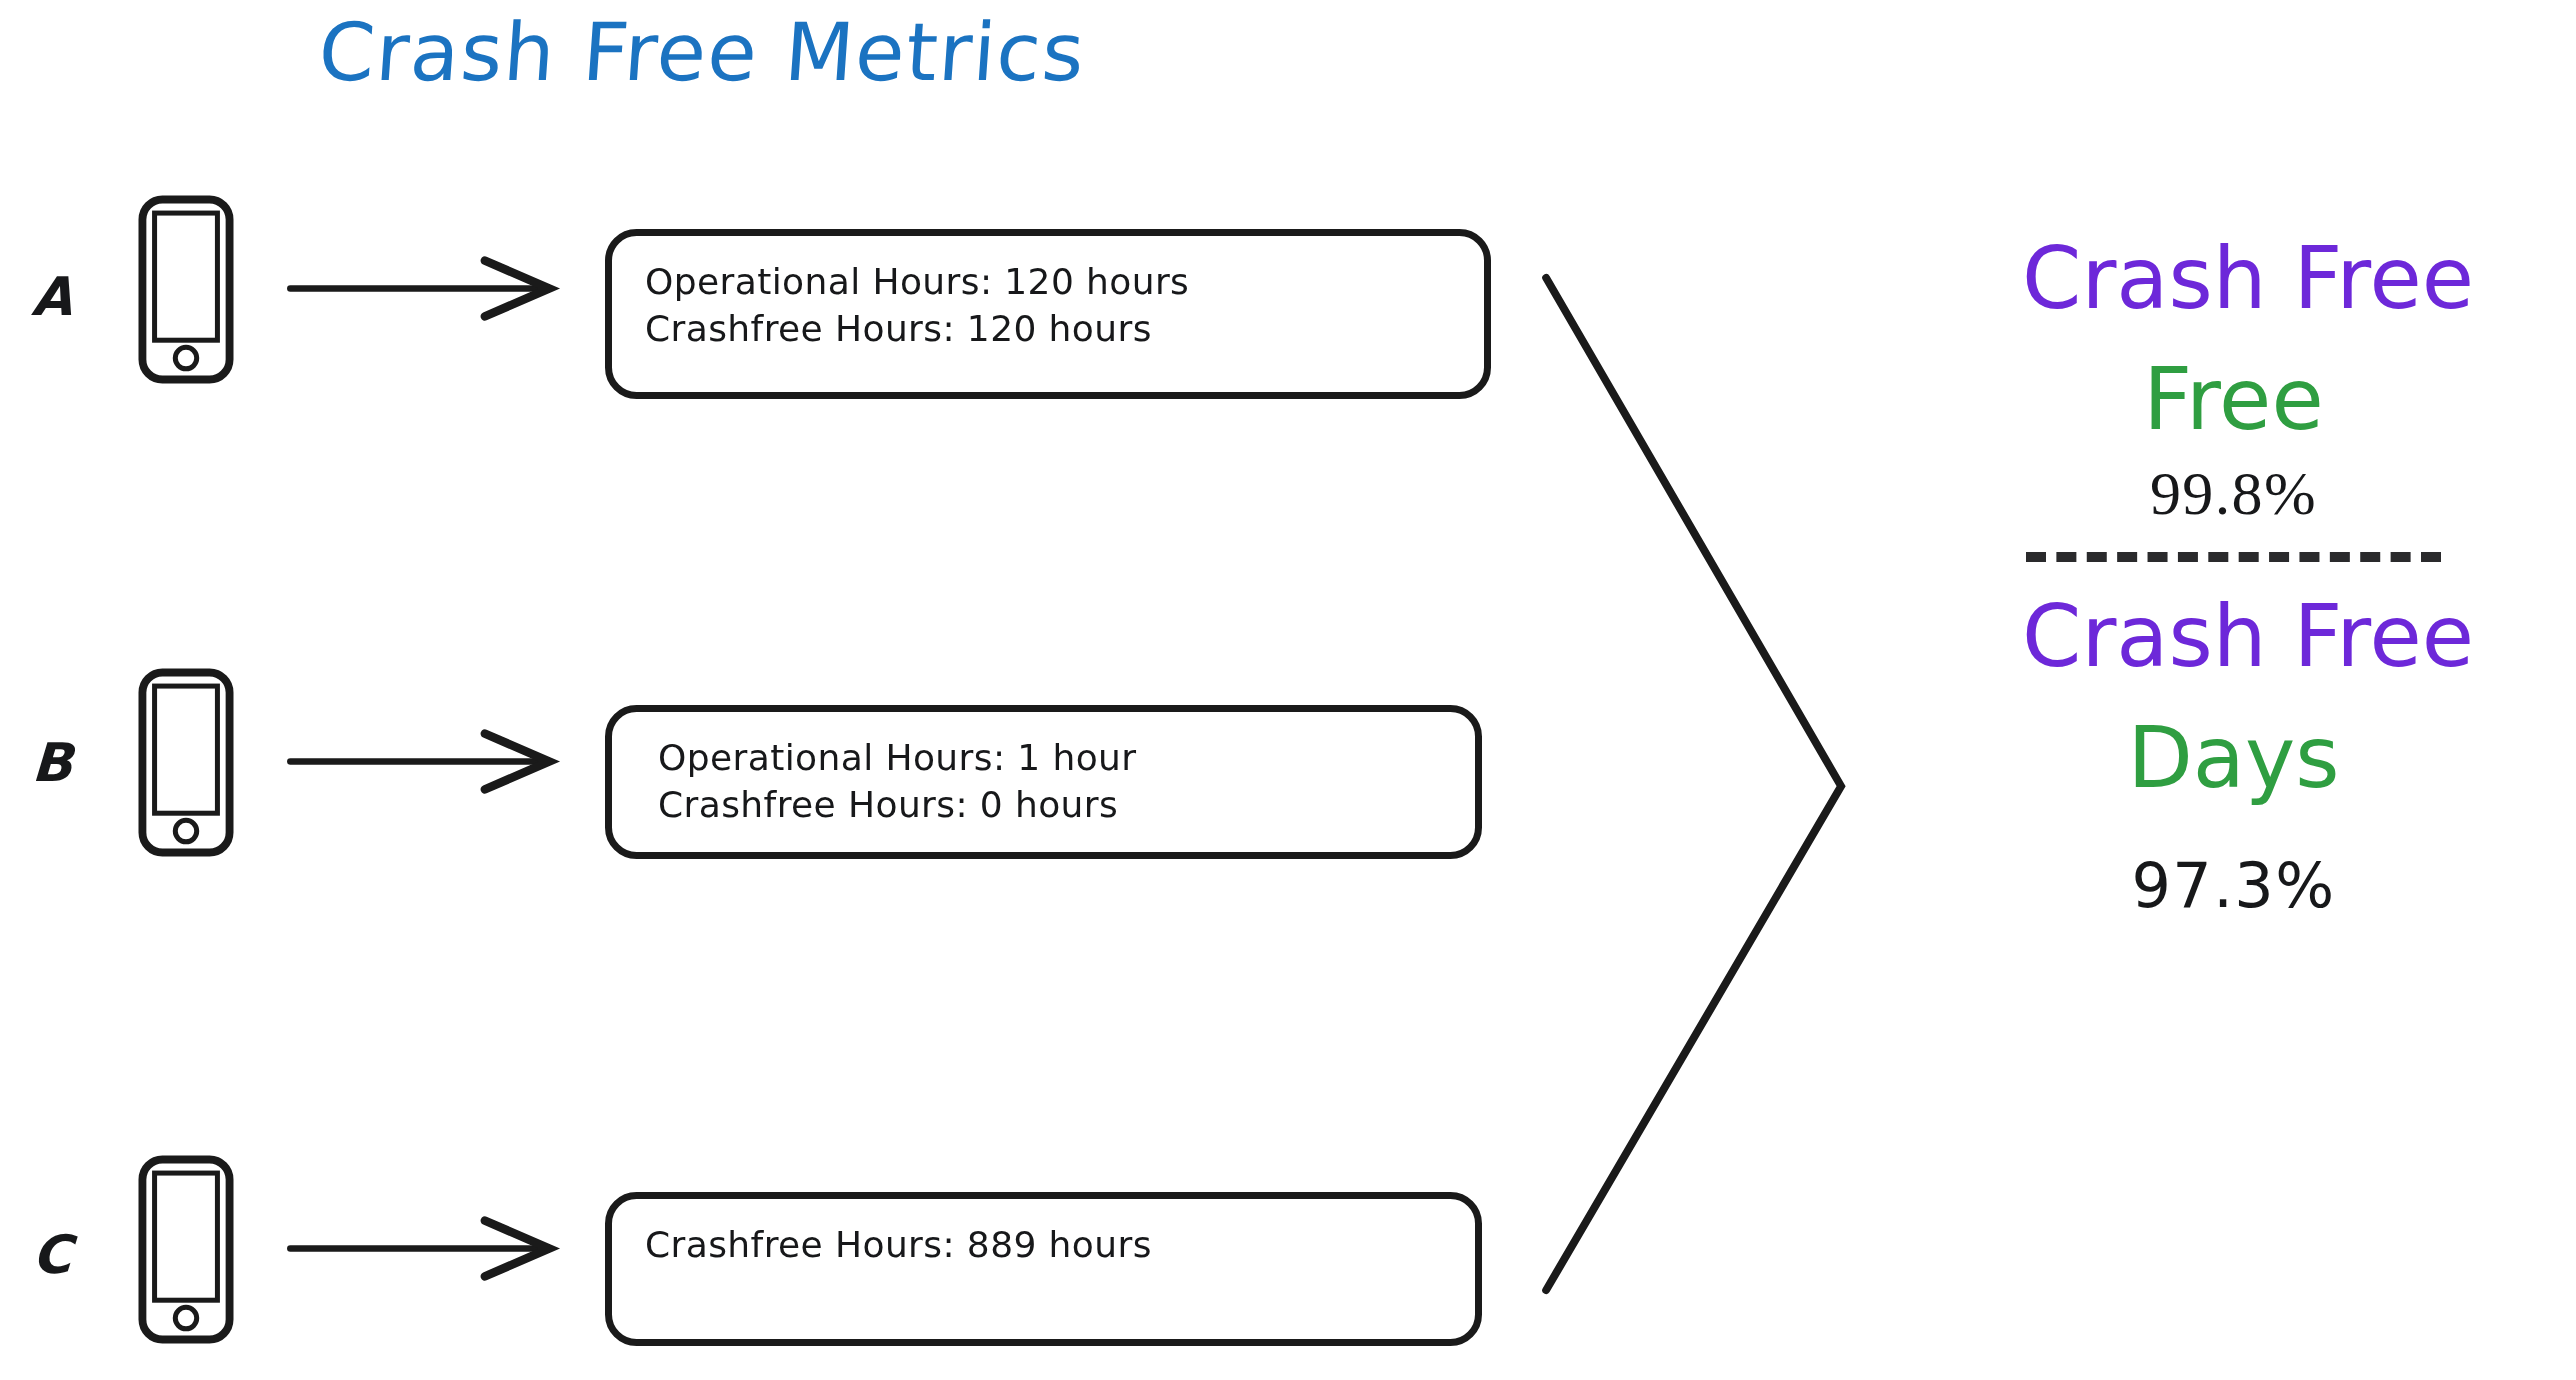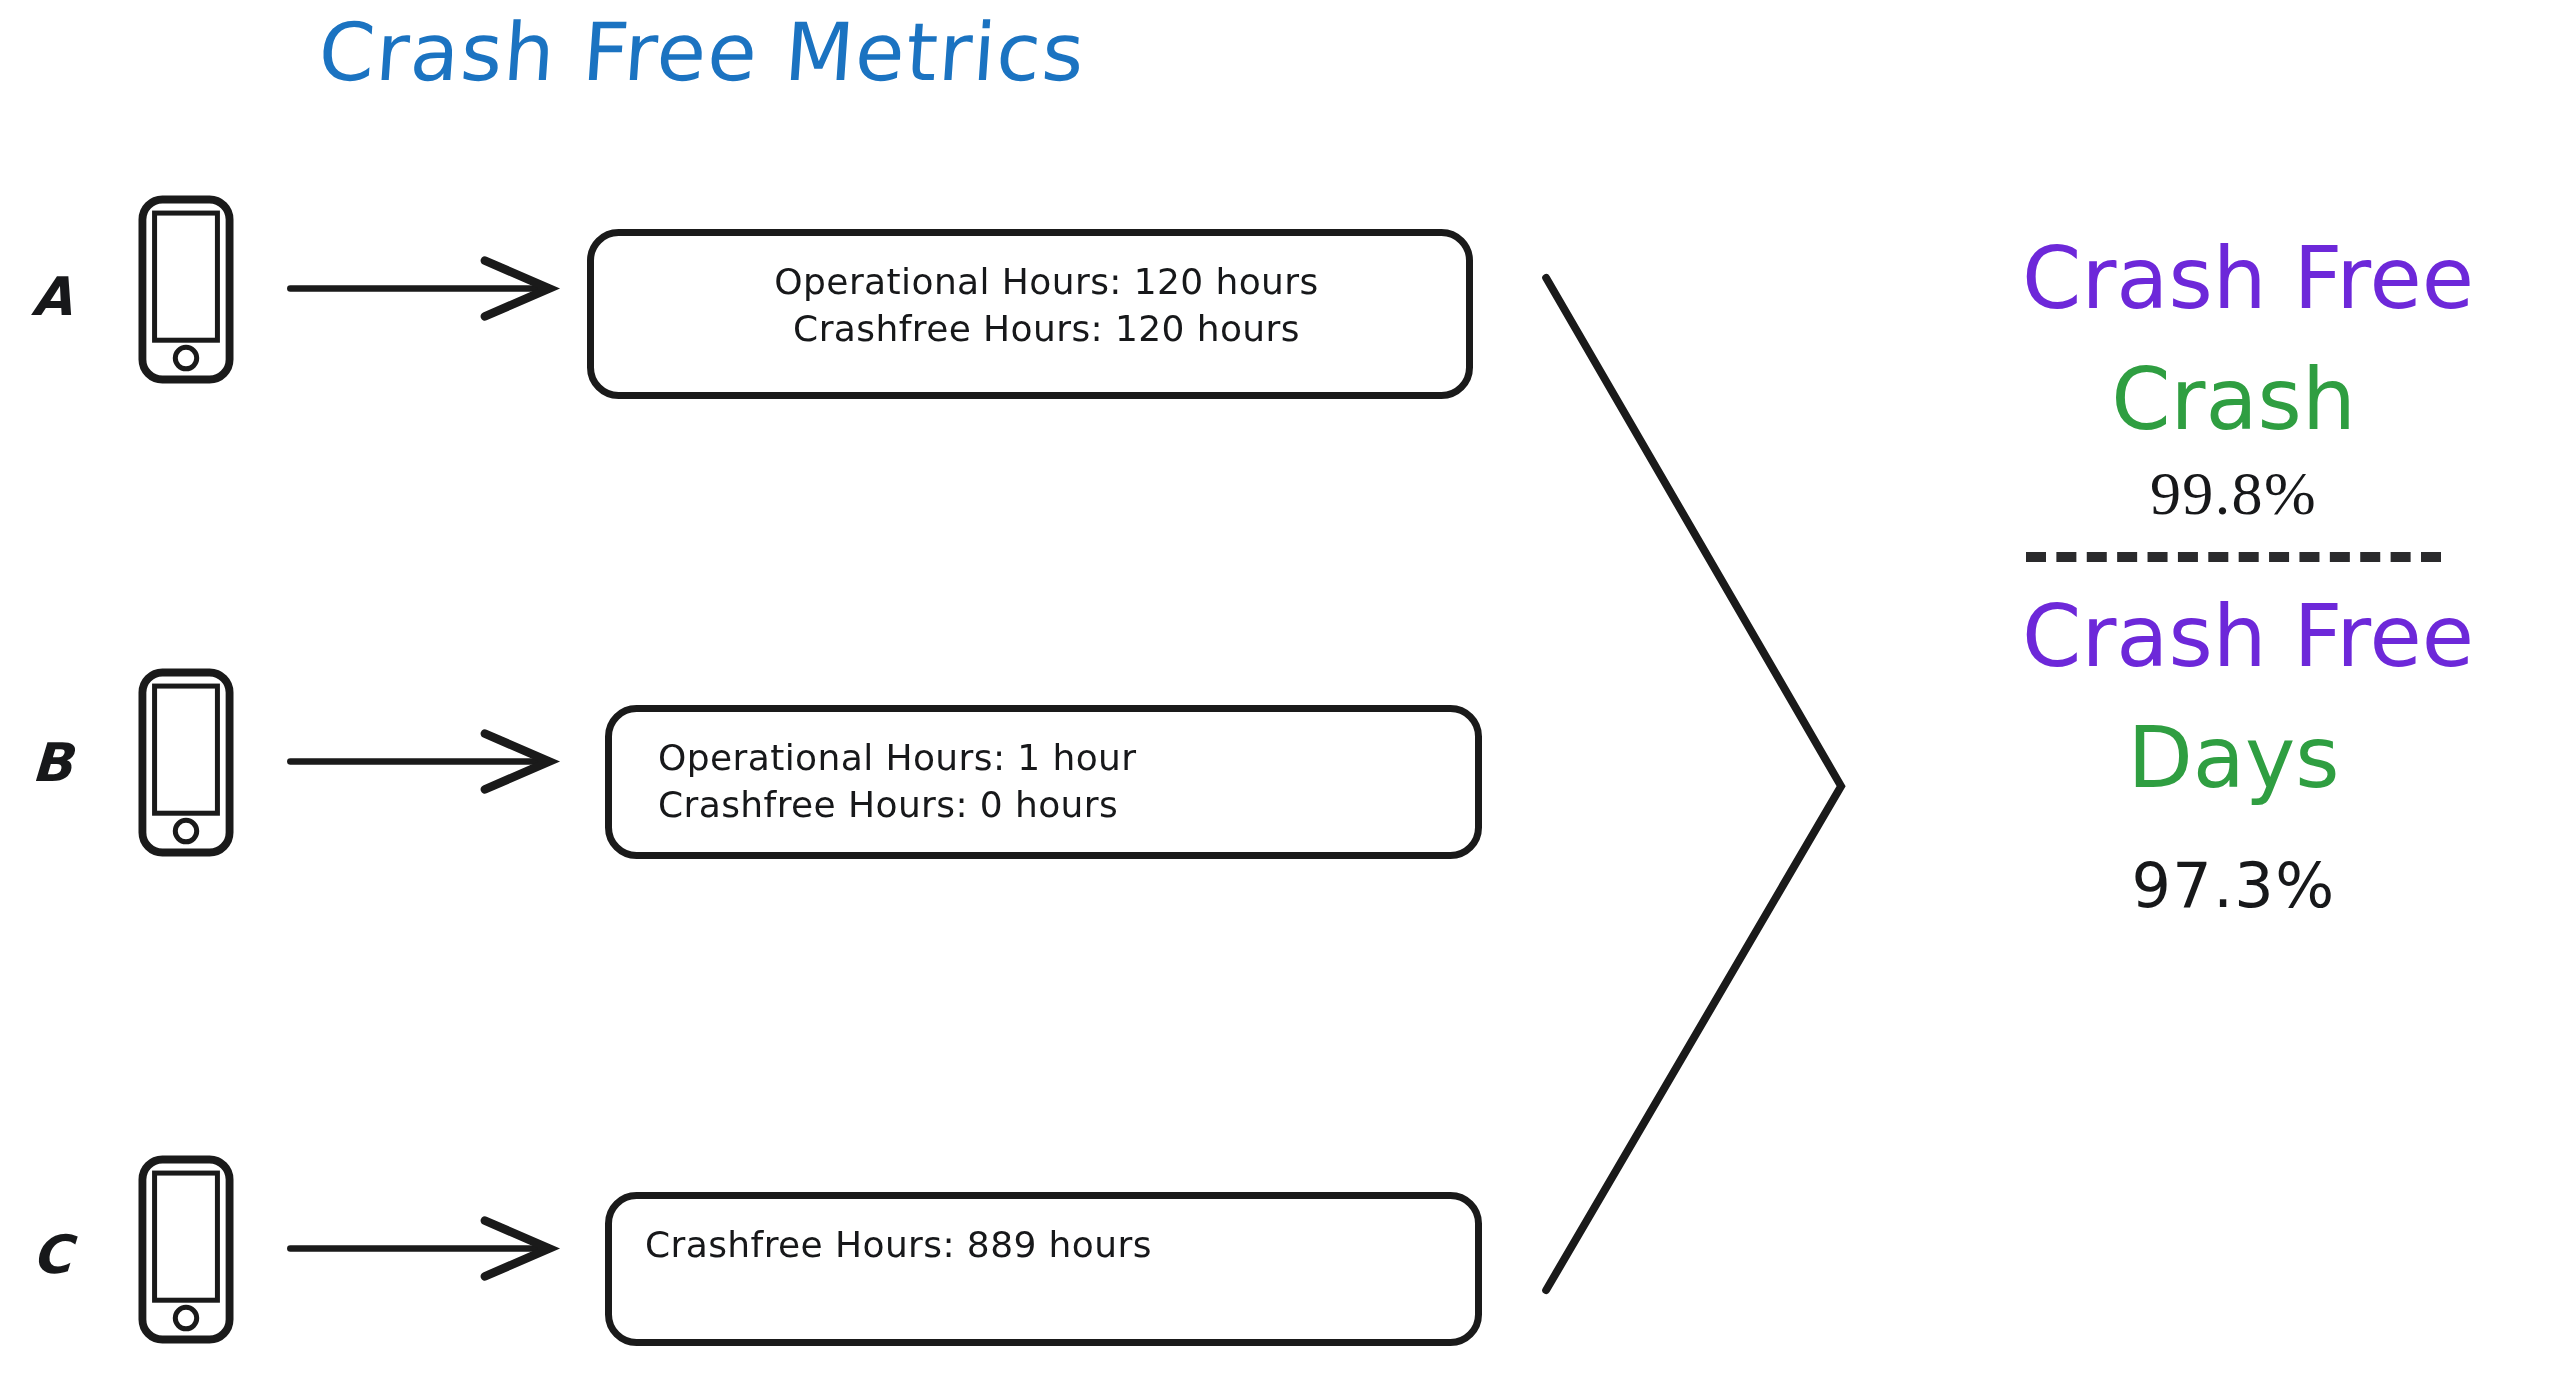--- a/index.html
+++ b/index.html
@@ -67,21 +67,21 @@
 
   
   .info-box {
     position: absolute;
     box-sizing: border-box;
     background: #ffffff;
     border: 7.2px solid #1a1a1a;
     border-radius: 31.5px;
     padding: 21.5px 0 0 33px;
   }
-  .box-a { left: 587px; top: 229px; width: 886px; height: 170px; text-align: center; }
+  .box-a { left: 605px; top: 229px; width: 886px; height: 170px; }
   .box-b { left: 605px; top: 705px; width: 877px; height: 154px; padding-left: 46px; }
   .box-c { left: 605px; top: 1192px; width: 877px; height: 154px; }
 
   .box-line {
     display: block;
     font-size: 36px;
     line-height: 1.32;
     color: #17181a;
     white-space: nowrap;
     letter-spacing: 0.4px;
@@ -215,21 +215,21 @@
   <div id="merge-bracket">
     <svg width="380" height="1038" viewBox="0 0 530 1450">
       <path d="M78 18 L490 728 L78 1432" fill="none" stroke="#1a1a1a" stroke-width="11" stroke-linecap="round" stroke-linejoin="miter"></path>
     </svg>
   </div>
 
   <div id="results-panel">
 
     <div class="metric-block-hours">
       <div class="metric-heading-blue">Crash Free</div>
-      <div class="metric-heading-green">Crash</div>
+      <div class="metric-heading-green">Free</div>
       <div class="metric-value">99.8%</div>
     </div>
 
     <div class="divider-dashed"></div>
 
     <div class="metric-block-days">
       <div class="metric-heading-blue">Crash Free</div>
       <div class="metric-heading-green">Days</div>
       <div class="metric-value">97.3%</div>
     </div>

